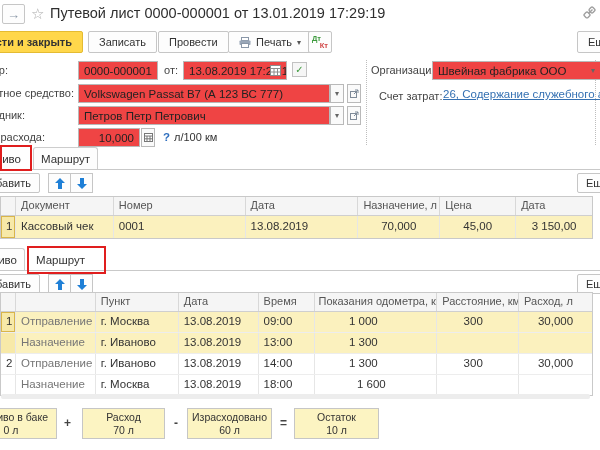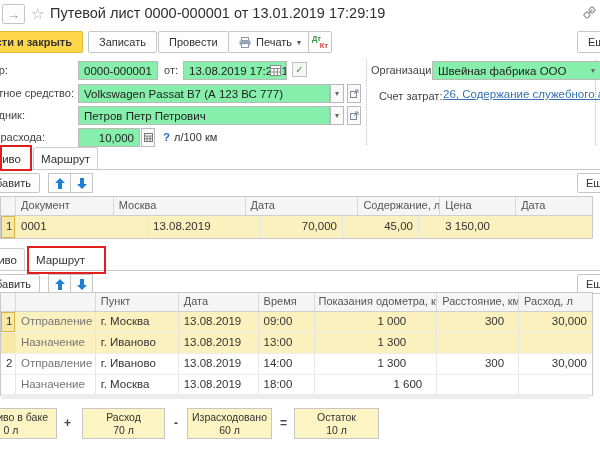--- a/index.html
+++ b/index.html
@@ -12,21 +12,21 @@
   
   .btn {
     position:absolute; display:inline-flex; align-items:center; justify-content:center;
     height:22px; background:#fdfdfd; border:1px solid #c6c6c6; border-radius:2px;
     padding:0 10px; font-size:11px; color:#333; white-space:nowrap;
   }
   .btn-yellow { background:#ffd74b; border-color:#e4bb32; font-weight:bold; }
   .btn-small { height:20px; padding:0 8px; }
   
   .input {
-    position:absolute; height:19px; background:#86efac; border:1px solid #b9b9b9;
+    position:absolute; height:19px; background:#ef4444; border:1px solid #b9b9b9;
     font-size:11.5px; color:#222; display:flex; align-items:center; padding:0 5px;
     white-space:nowrap; overflow:hidden;
   }
   .input .val { white-space:nowrap; }
   .num-right { justify-content:flex-end; }
   .combo-btn {
     position:absolute; width:14px; height:19px; border:1px solid #b9b9b9; background:#fafafa;
     display:flex; align-items:center; justify-content:center; font-size:8px; color:#666;
   }
   .label { position:absolute; font-size:11px; color:#444; white-space:nowrap; line-height:19px; }
@@ -40,21 +40,21 @@
   .tbl { position:absolute; border:1px solid #c9c9c9; background:#fff; }
   .trow { display:flex; }
   .thead .c { background:#f5f5f5; color:#555; font-size:11px; height:18px; line-height:17px; border-right:1px solid #d8d8d8; }
   .c { padding:0 5px; border-right:1px solid #e6e6e6; overflow:hidden; white-space:nowrap; }
   .c:last-child { border-right:none; }
   .thead { border-bottom:1px solid #cfcfcf; }
   .t1 .trow.data .c { height:22px; line-height:21px; font-size:11.5px; }
   .t2 .trow.data .c { height:20px; line-height:19px; font-size:11.5px; }
   .yellow { background:#fbf1be; }
   .rowsep { border-bottom:1px solid #ededed; }
-  .cnum { text-align:right; }
+  .cnum { text-align:center; }
   .ccenter { text-align:center; }
   .dir { color:#767676; }
   .t1c0{width:15px}.t1c1{width:98px}.t1c2{width:132px}.t1c3{width:113px}.t1c4{width:82px}.t1c5{width:76px}.t1c6{width:76px}
   .t2c0{width:15px}.t2c1{width:80px}.t2c2{width:83px}.t2c3{width:80px}.t2c4{width:57px}.t2c5{width:122px}.t2c6{width:82px}.t2c7{width:73px}
   .curcell { box-shadow: inset 0 0 0 1px #d9b54a; background:#f7e9a8; }
   
   .dotted-split { position:absolute; border-left:1px dotted #bdbdbd; width:1px; }
   .sumbox {
     position:absolute; height:31px; background:#fcf4c2; border:1px solid #c6c6c6;
     text-align:center; font-size:10.5px; line-height:13px; padding-top:2px; color:#333;
@@ -202,28 +202,29 @@
     </svg>
   </div>
   <div class="btn btn-small" style="left:577px; top:173px; width:55px; justify-content:flex-start;">
     <span>Ещё</span>
   </div>
 
   <div class="tbl t1" style="left:0; top:196px; width:593px;">
     <div class="trow thead">
       <div class="c t1c0"></div>
       <div class="c t1c1">Документ</div>
-      <div class="c t1c2">Москва</div>
+      <div class="c t1c2">Номер</div>
       <div class="c t1c3">Дата</div>
-      <div class="c t1c4">Содержание, л</div>
+      <div class="c t1c4">Назначение, л</div>
       <div class="c t1c5">Цена</div>
       <div class="c t1c6">Дата</div>
     </div>
     <div class="trow data yellow">
       <div class="c t1c0 ccenter curcell">1</div>
+      <div class="c t1c1">Кассовый чек</div>
       <div class="c t1c2">0001</div>
       <div class="c t1c3">13.08.2019</div>
       <div class="c t1c4 cnum">70,000</div>
       <div class="c t1c5 cnum">45,00</div>
       <div class="c t1c6 cnum">3 150,00</div>
     </div>
   </div>
 
   <div class="tab tab-inactive" style="right:575px; top:248px;">
     <span>Топливо</span>

